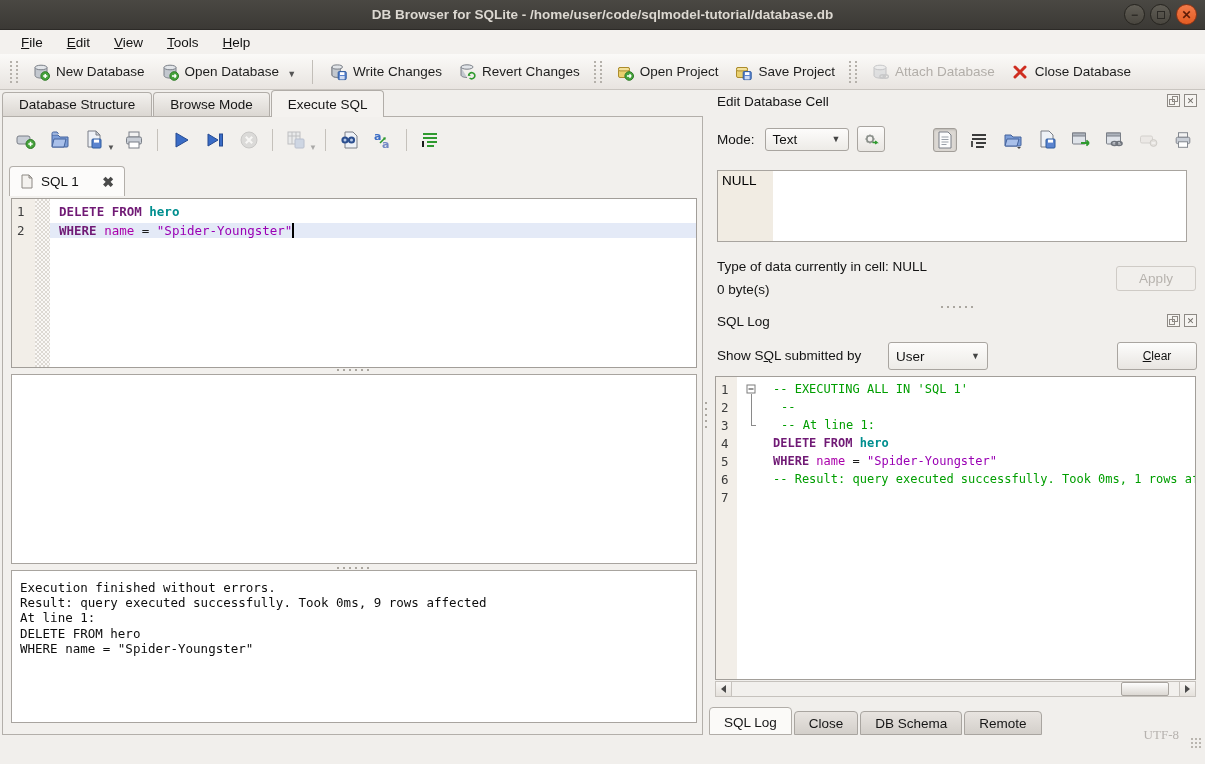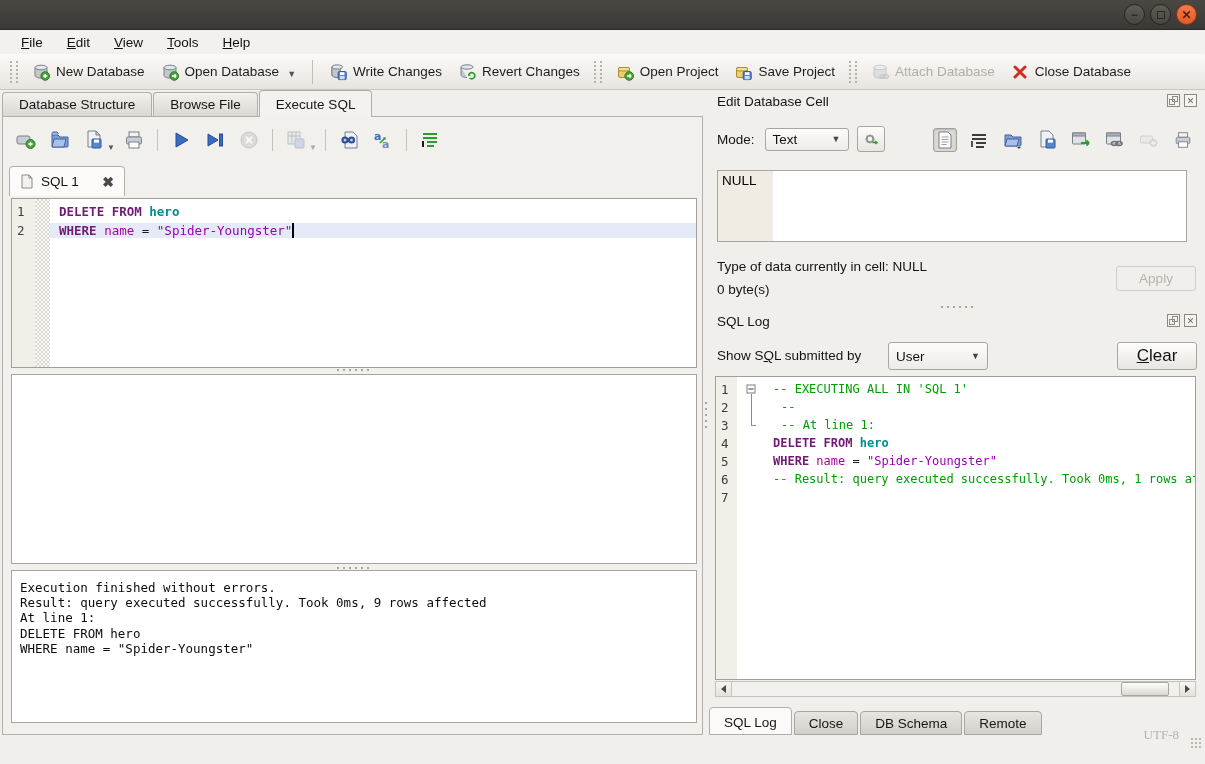--- a/index.html
+++ b/index.html
@@ -130,21 +130,21 @@
 
   .hsplit { position:absolute; left:50%; transform:translateX(-50%); top:215px; width:36px; height:4px;
     background-image:radial-gradient(circle,#aaa69f 1px,transparent 1.2px); background-size:6px 4px; }
 
   .filter-row { position:absolute; left:8px; top:252px; width:480px; height:28px; }
   .filter-label { position:absolute; left:0; top:6px; font-size:13.5px; color:#141414; }
   .filter-label .mn { text-decoration:underline; }
   .filter-combo { position:absolute; left:171px; top:0; width:100px; height:28px; }
   .clear-btn { position:absolute; right:0; top:0; width:80px; height:28px;
     background:linear-gradient(#fdfdfc,#e8e5e1); border:1px solid #a9a5a0; border-radius:3px;
-    font-size:17px; color:#111; display:flex; align-items:center; justify-content:center; }
+    font-size:12px; color:#111; display:flex; align-items:center; justify-content:center; }
   .clear-btn span::first-letter { text-decoration:underline; }
 
   .log-box { position:absolute; left:6px; top:286px; width:481px; height:304px;
     border:1px solid #a29e99; background:#fff; overflow:hidden; }
   .log-gutter { position:absolute; left:0; top:0; bottom:0; width:21px; background:#f2eee8; }
   .log-area { position:absolute; left:0; top:3px; right:0; }
   .log-area .code-line { height:18px; font-size:12px; }
   .log-area .lnum { width:21px; padding-left:5px; }
   .log-area .fold { width:27px; }
 
@@ -179,20 +179,21 @@
     background-image:radial-gradient(circle,#b9b5af 1px,transparent 1.3px); background-size:4px 4px; }
 
   svg { display:block; }
 </style>
 </head>
 <body>
 
 <div class="window">
 
   <div class="titlebar">
+    <div class="title">DB Browser for SQLite - /home/user/code/sqlmodel-tutorial/database.db</div>
     <div class="win-btns">
       <div class="win-btn">
           <span>−</span>
         </div>
       <div class="win-btn">
           <span class="sq"></span>
         </div>
       <div class="win-btn close">
           <span>✕</span>
         </div>
@@ -293,21 +294,21 @@
     <div class="tb-btn">
       <svg width="18" height="18" viewBox="0 0 18 18">
         <path d="M4 4l10 10M14 4L4 14" stroke="#cf2d20" stroke-width="3" stroke-linecap="round"></path>
       </svg>
       <span>Close Database</span>
     </div>
   </div>
 
   <div class="main-tabs">
     <div class="main-tab">Database Structure</div>
-    <div class="main-tab">Browse File</div>
+    <div class="main-tab">Browse Mode</div>
     <div class="main-tab active">Execute SQL</div>
   </div>
 
   <div class="left-frame">
 
     <div class="sql-toolbar">
       <div class="sqlt-btn">
         <svg width="22" height="22" viewBox="0 0 22 22">
           <rect x="2" y="7" width="13" height="8" rx="2" fill="#c9ced6" stroke="#7a7f87"></rect>
           <circle cx="15.5" cy="15" r="4.5" fill="#46a33c" stroke="#2e7a26"></circle>

